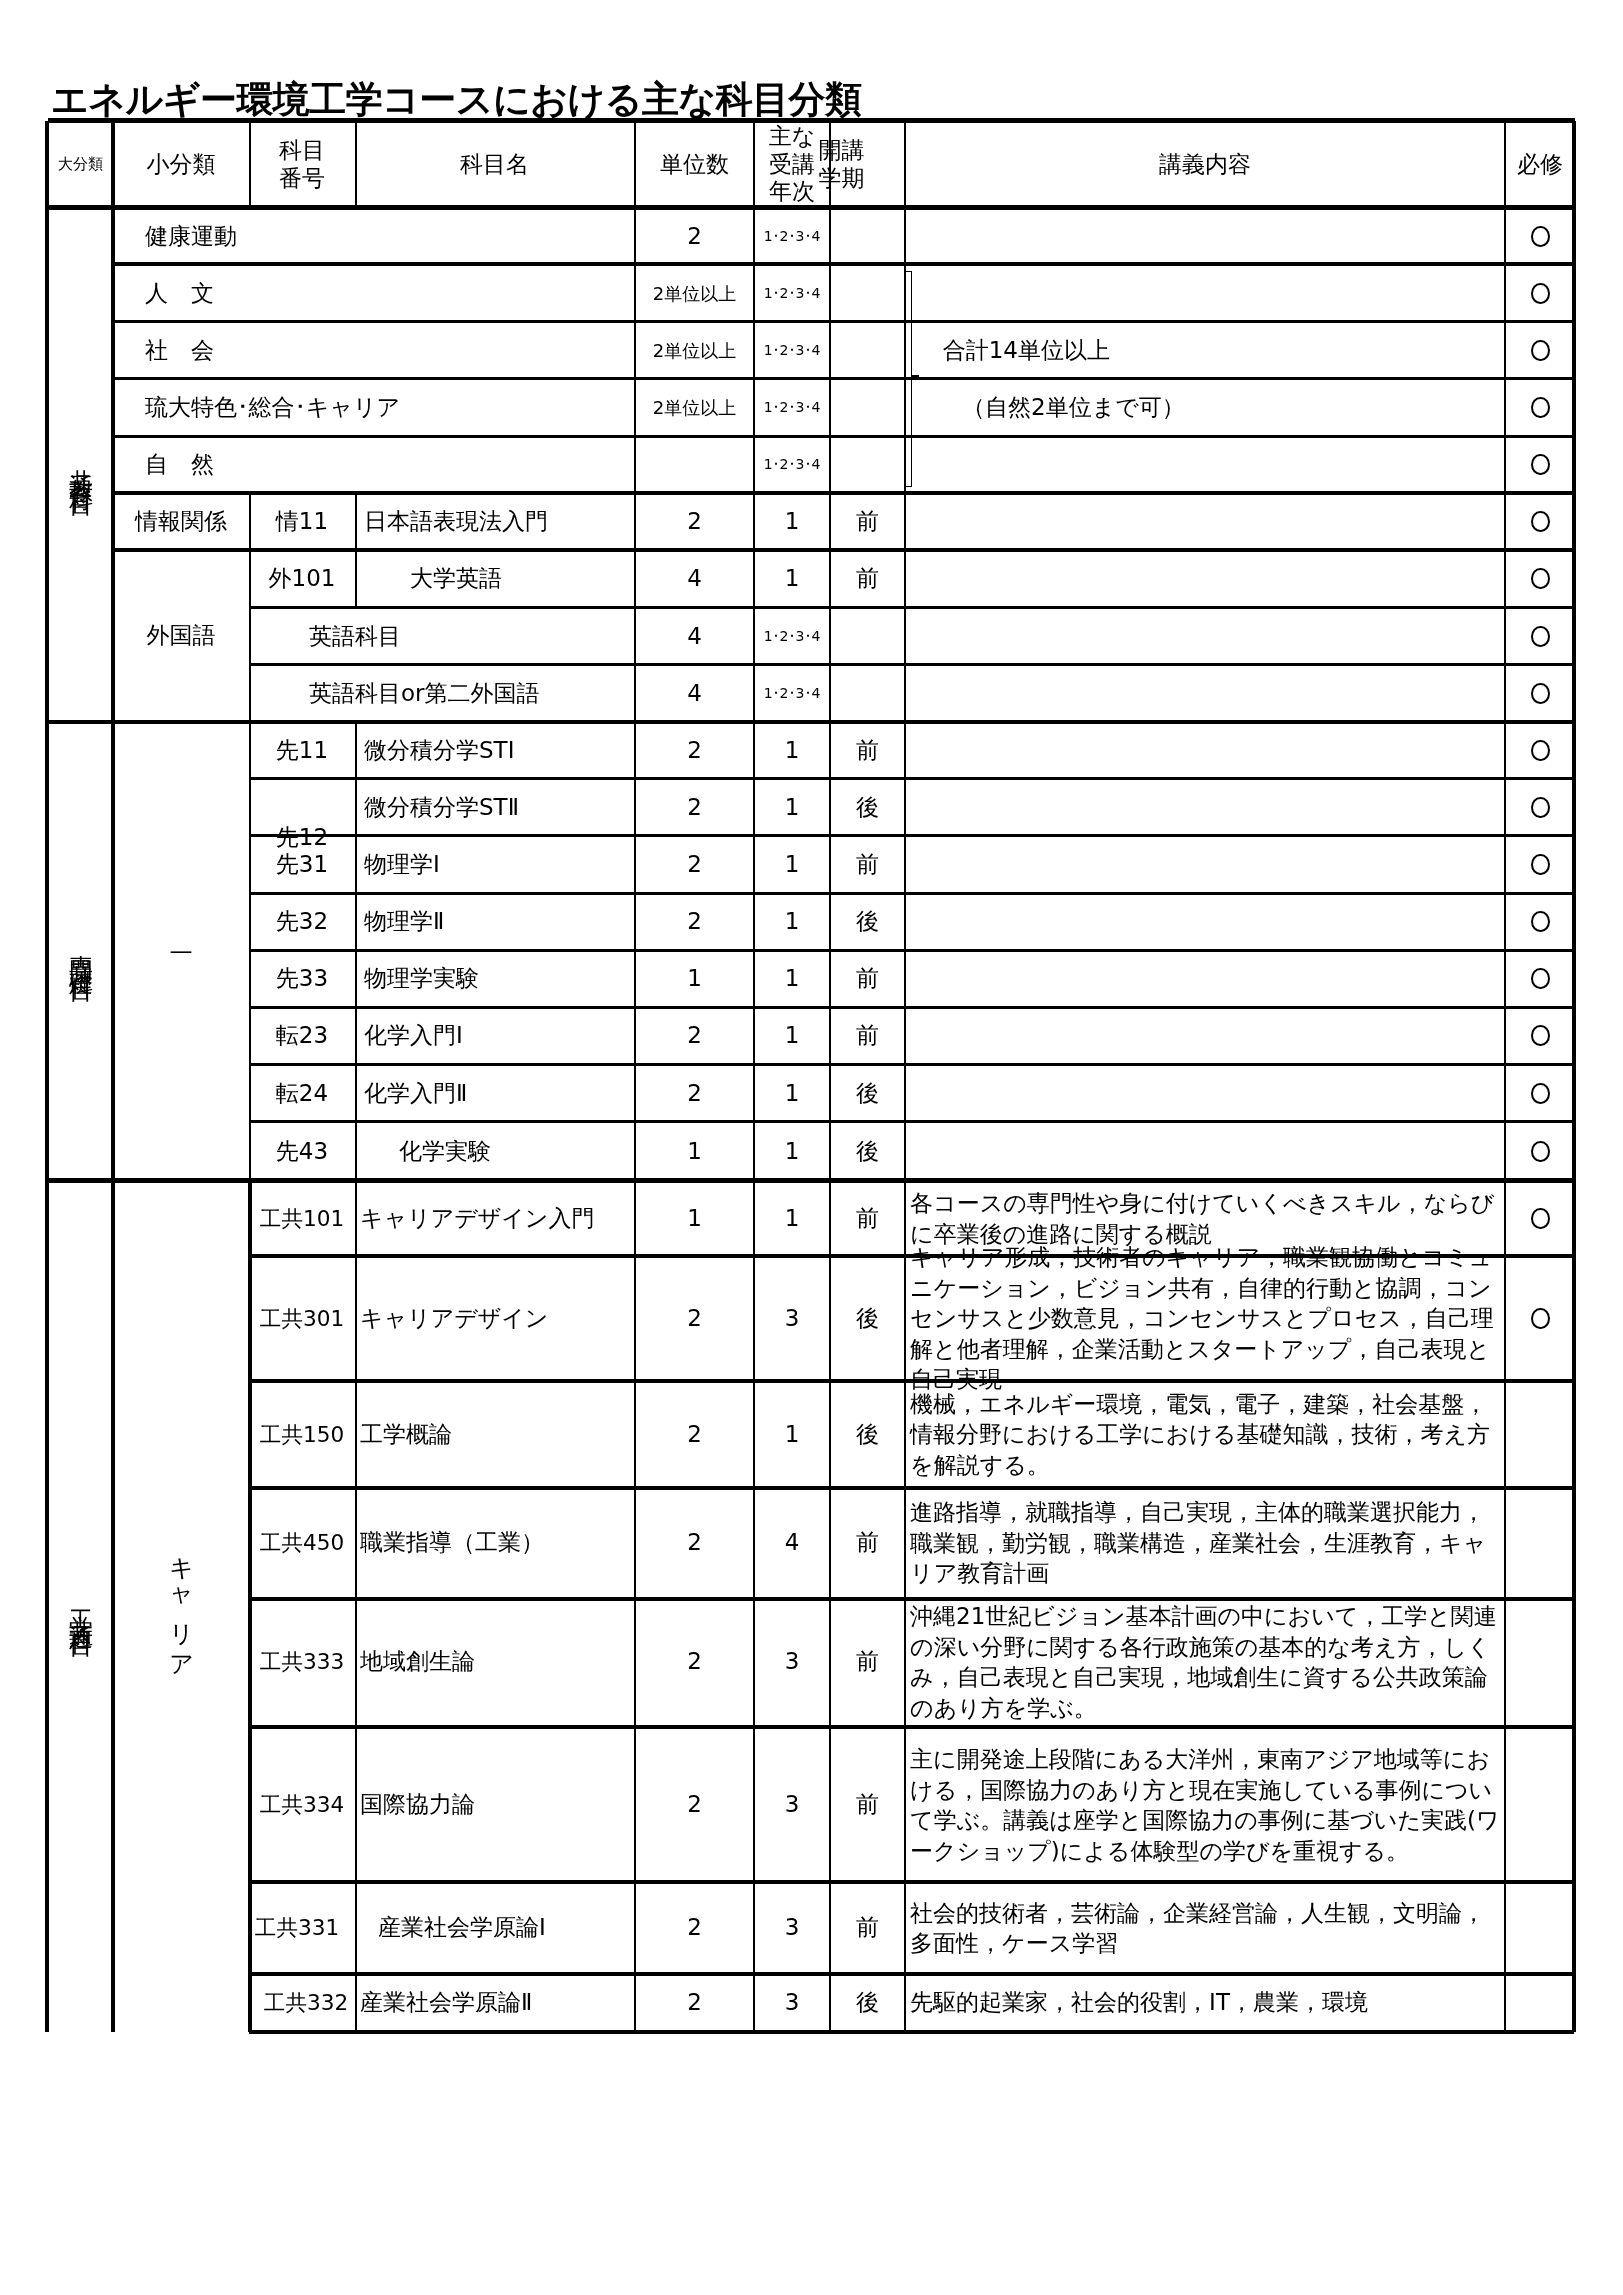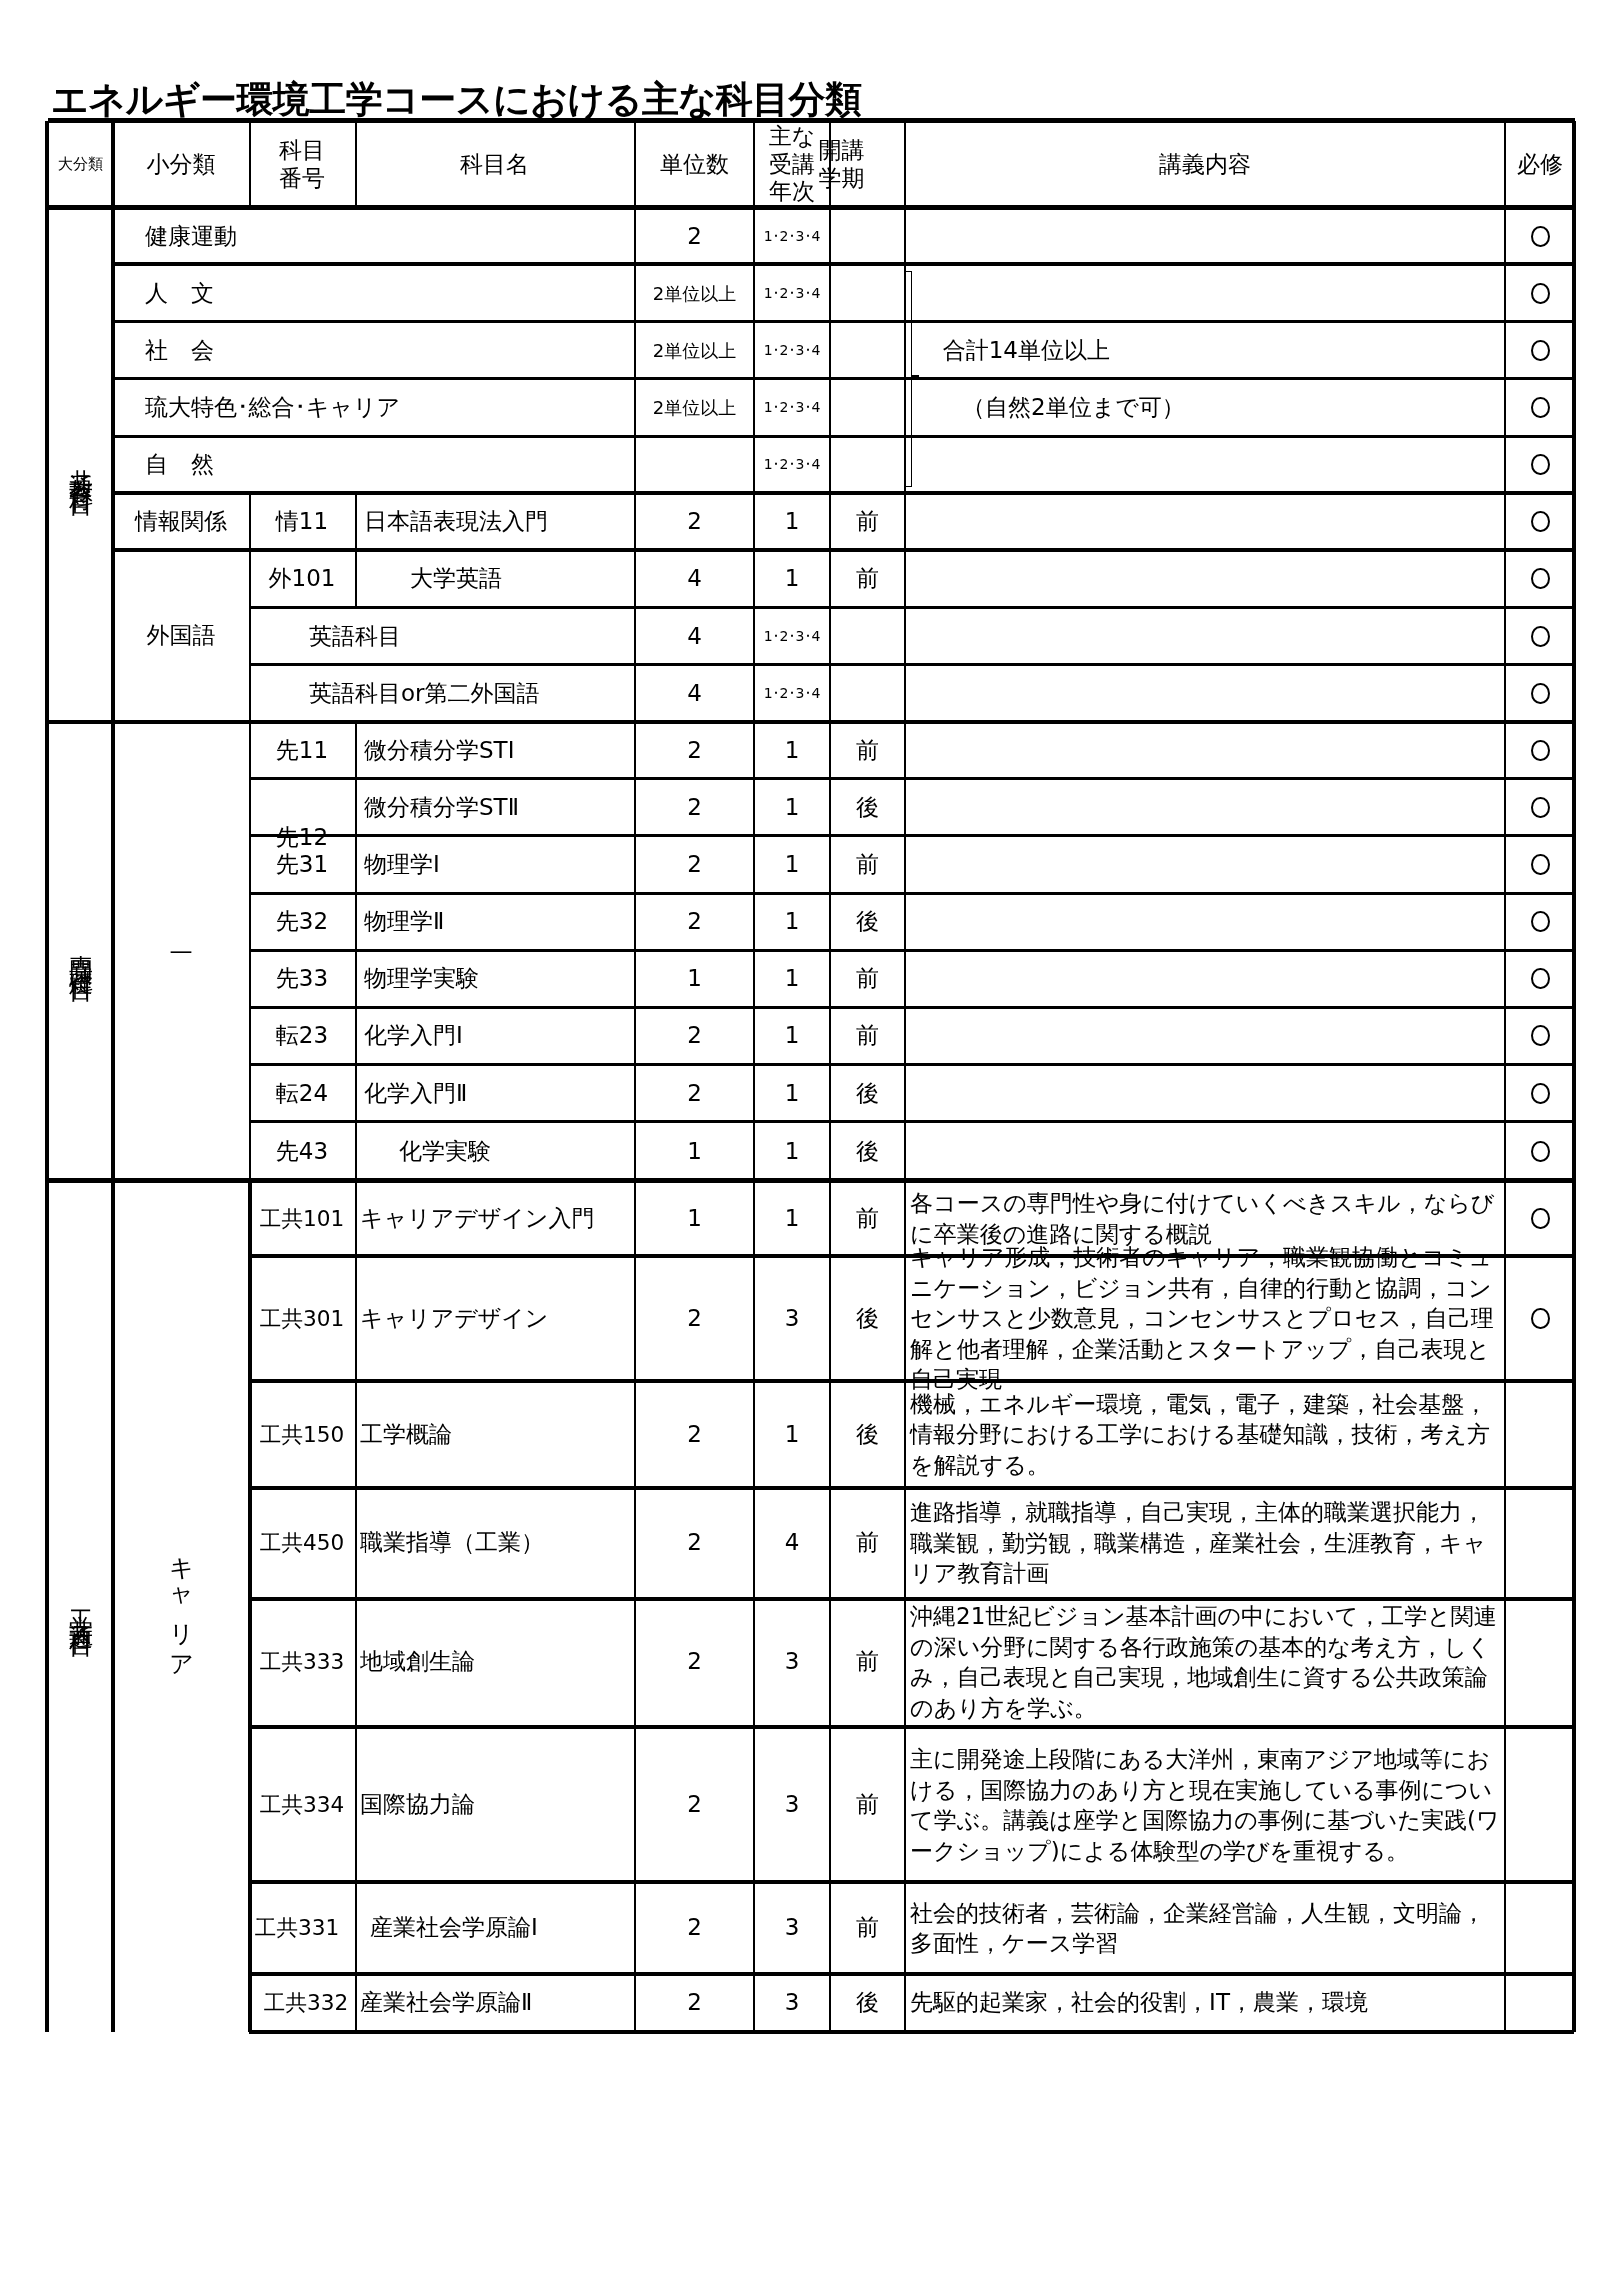--- a/index.html
+++ b/index.html
@@ -214,21 +214,21 @@
     <div class="cell " style="left: 754px; top: 1598px; width: 76px; height: 128px;">3</div>
     <div class="cell " style="left: 830px; top: 1598px; width: 75px; height: 128px;">前</div>
     <div class="cell desc" style="left: 905px; top: 1598px; width: 600px; height: 128px;">沖縄21世紀ビジョン基本計画の中において，工学と関連の深い分野に関する各行政施策の基本的な考え方，しくみ，自己表現と自己実現，地域創生に資する公共政策論のあり方を学ぶ。</div>
     <div class="cell " style="left: 249px; top: 1727px; width: 106px; height: 156px; font-size: 21.6px;">工共334</div>
     <div class="cell left" style="left: 355px; top: 1727px; width: 279px; height: 156px; padding-left: 5.1px;">国際協力論</div>
     <div class="cell " style="left: 635px; top: 1727px; width: 119px; height: 156px;">2</div>
     <div class="cell " style="left: 754px; top: 1727px; width: 76px; height: 156px;">3</div>
     <div class="cell " style="left: 830px; top: 1727px; width: 75px; height: 156px;">前</div>
     <div class="cell desc" style="left: 905px; top: 1727px; width: 600px; height: 156px;">主に開発途上段階にある大洋州，東南アジア地域等における，国際協力のあり方と現在実施している事例について学ぶ。講義は座学と国際協力の事例に基づいた実践(ワークショップ)による体験型の学びを重視する。</div>
     <div class="cell " style="left: 249px; top: 1882px; width: 96px; height: 92px; font-size: 21.6px;">工共331</div>
-    <div class="cell left" style="left: 355px; top: 1882px; width: 279px; height: 92px; padding-left: 15px;">産業社会学原論Ⅰ</div>
+    <div class="cell left" style="left: 355px; top: 1882px; width: 279px; height: 92px; padding-left: 23px;">産業社会学原論Ⅰ</div>
     <div class="cell " style="left: 635px; top: 1882px; width: 119px; height: 92px;">2</div>
     <div class="cell " style="left: 754px; top: 1882px; width: 76px; height: 92px;">3</div>
     <div class="cell " style="left: 830px; top: 1882px; width: 75px; height: 92px;">前</div>
     <div class="cell desc" style="left: 905px; top: 1882px; width: 600px; height: 92px;">社会的技術者，芸術論，企業経営論，人生観，文明論，多面性，ケース学習</div>
     <div class="cell " style="left: 249px; top: 1974px; width: 114px; height: 57px; font-size: 21.6px;">工共332</div>
     <div class="cell left" style="left: 355px; top: 1974px; width: 279px; height: 57px; padding-left: 5.1px;">産業社会学原論Ⅱ</div>
     <div class="cell " style="left: 635px; top: 1974px; width: 119px; height: 57px;">2</div>
     <div class="cell " style="left: 754px; top: 1974px; width: 76px; height: 57px;">3</div>
     <div class="cell " style="left: 830px; top: 1974px; width: 75px; height: 57px;">後</div>
     <div class="cell desc" style="left: 905px; top: 1974px; width: 600px; height: 57px;">先駆的起業家，社会的役割，IT，農業，環境</div>

